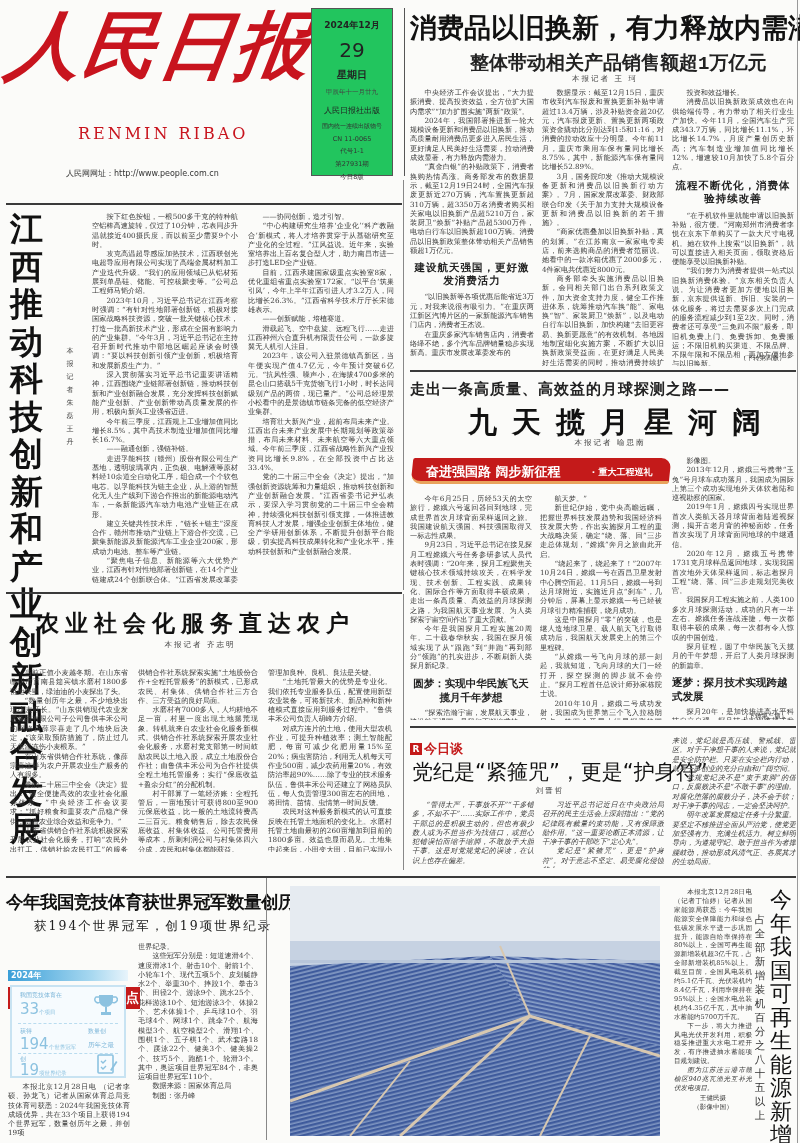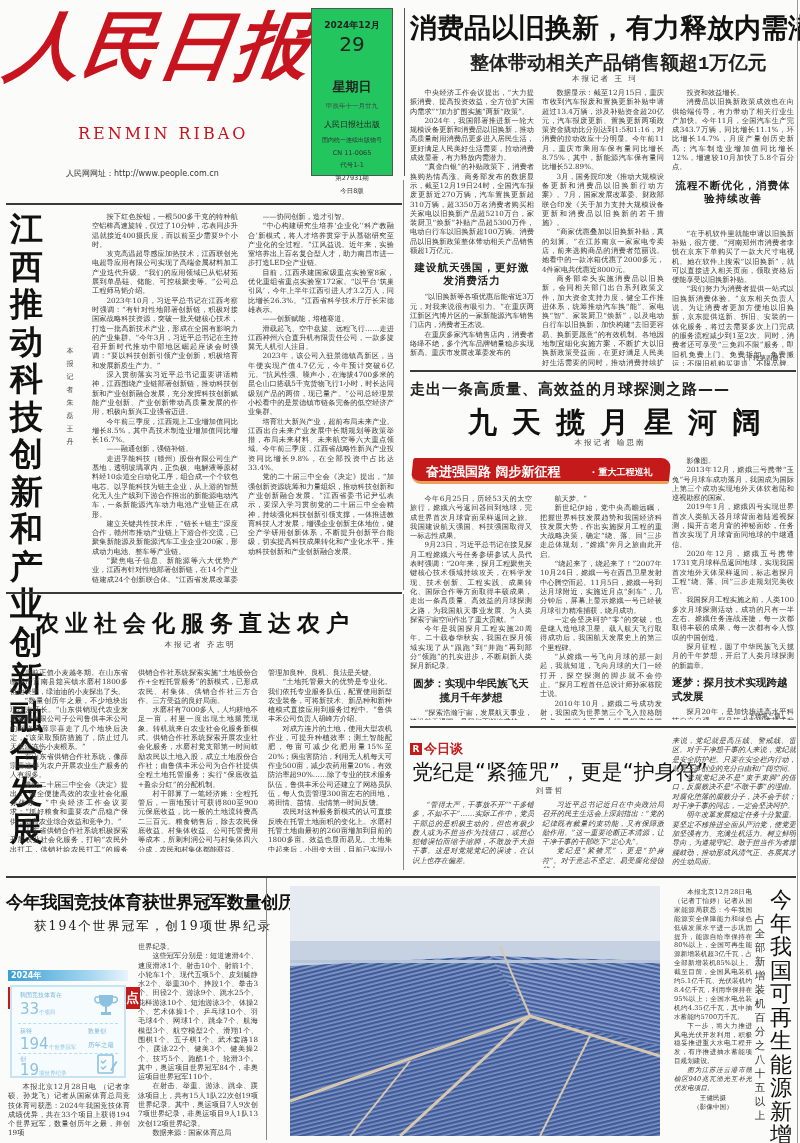--- a/index.html
+++ b/index.html
@@ -13,22 +13,22 @@
   .byline { font-family: "DejaVu Serif", serif; font-size: 7.5px; color: #444; letter-spacing: 2px; text-align: center; }
   .subhead { font-family: "DejaVu Sans", sans-serif; font-weight: bold; color: #222; }
 
   
   .logo { left: 8px; top: 8px; width: 290px; height: 115px; }
   .logo-text { font-family: "DejaVu Serif", serif; font-weight: bold; font-style: italic; color: #c8141e; font-size: 74px; letter-spacing: 2px; line-height: 1; transform: skewX(-8deg); white-space: nowrap; }
   .renmin { left: 78px; top: 124px; font-family: "DejaVu Serif", serif; color: #c8141e; font-size: 16px; letter-spacing: 3px; }
   .url { left: 66px; top: 168px; font-size: 8px; color: #333; }
   .datebox { left: 311px; top: 8px; width: 82px; height: 168px; border: 1.5px solid #555; text-align: center; background: #22c55e; }
   .datebox .yr { font-size: 9px; font-weight: bold; margin-top: 10px; }
-  .datebox .day { font-size: 20px; }
-  .datebox .wk { font-size: 13px; font-weight: bold; margin-top: 22px; }
+  .datebox .day { font-size: 20px; margin-top: 6px; }
+  .datebox .wk { font-size: 10px; font-weight: bold; margin-top: 6px; }
   .datebox .lunar { font-size: 6.5px; margin-top: 6px; color: #444; }
   .datebox .pub { font-size: 8px; margin-top: 8px; font-family: "DejaVu Serif", serif; }
   .datebox .sm { font-size: 6px; margin-top: 6px; color: #333; }
   .datebox .sm2 { font-size: 6.5px; margin-top: 4px; color: #333; }
 
   .lead-title { left: 410px; top: 10px; width: 390px; font-size: 27px; font-weight: bold; color: #111; letter-spacing: 0px; white-space: nowrap; }
   .lead-sub { left: 470px; top: 50px; font-family: Liberation Mono, monospace; font-weight: bold; font-size: 19px; color: #222; white-space: nowrap; }
 
   
   .jx-title { left: 10px; top: 210px; width: 58px; font-size: 33px; font-weight: bold; color: #111; line-height: 37.5px; text-align: left; }
@@ -99,21 +99,21 @@
 </div>
 <div class="abs body-text" style="left:542px;top:88px;width:122px;height:278px;overflow:hidden;">
   <p>数据显示：截至12月15日，重庆市收到汽车报废和置换更新补贴申请超过13.4万辆，涉及补贴资金超20亿元，汽车报废更新、置换更新两项政策资金撬动比分别达到1:5和1:16，对消费的拉动效应十分明显。今年前11月，重庆市乘用车保有量同比增长8.75%，其中，新能源汽车保有量同比增长52.89%。</p>
   <p>3月，国务院印发《推动大规模设备更新和消费品以旧换新行动方案》。7月，国家发展改革委、财政部联合印发《关于加力支持大规模设备更新和消费品以旧换新的若干措施》。</p>
   <p>“商家优惠叠加以旧换新补贴，真的划算。”在江苏南京一家家电专卖店，前来选购商品的消费者范丽说。她看中的一款冰箱优惠了2000多元，4件家电共优惠近8000元。</p>
   <p>商务部牵头实施消费品以旧换新，会同相关部门出台系列政策文件，加大资金支持力度，健全工作推进体系，统筹推动汽车换“能”、家电换“智”、家装厨卫“焕新”，以及电动自行车以旧换新，加快构建“去旧更容易、换新更愿意”的有效机制。各地因地制宜细化实施方案，不断扩大以旧换新政策受益面，在更好满足人民美好生活需要的同时，推动消费持续扩大，带动相关行业</p>
 </div>
 <div class="abs body-text" style="left:672px;top:88px;width:122px;height:278px;overflow:hidden;">
   <p>投资和效益增长。</p>
   <p>消费品以旧换新政策成效也在向供给端传导，有力带动了相关行业生产加快。今年11月，全国汽车生产完成343.7万辆，同比增长11.1%，环比增长14.7%，月度产量创历史新高；汽车制造业增加值同比增长12%，增速较10月加快了5.8个百分点。</p>
-  <div class="subhead" style="font-size:10.5px;line-height:13px;text-align:center;margin:7px 0 24px;letter-spacing:1px;">流程不断优化，消费体验持续改善</div>
+  <div class="subhead" style="font-size:10.5px;line-height:13px;text-align:center;margin:7px 0 6px;letter-spacing:1px;">流程不断优化，消费体验持续改善</div>
   <p>“在手机软件里就能申请以旧换新补贴，很方便。”河南郑州市消费者李悦在京东下单购买了一款大尺寸电视机。她在软件上搜索“以旧换新”，就可以直接进入相关页面，领取资格后便能享受以旧换新补贴。</p>
   <p>“我们努力为消费者提供一站式以旧换新消费体验。”京东相关负责人说。为让消费者更加方便地以旧换新，京东提供送新、拆旧、安装的一体化服务，将过去需要多次上门完成的服务流程减少到1至2次。同时，消费者还可享受“三免四不限”服务，即旧机免费上门、免费拆卸、免费搬运；不限旧机购买渠道、不限品牌、不限年限和不限品相，更加方便地参与以旧换新。</p>
 </div>
 <div class="abs" style="left:740px;top:354px;font-size:6.5px;color:#333;">（下转第四版）</div>
 
 <div class="hline" style="left:6px;top:203px;width:396px;"></div>
 <div class="vline" style="left:403px;top:180px;height:410px;"></div>
 <div class="hline" style="left:410px;top:370px;width:386px;height:1.5px;"></div>
 
 <div class="abs jx-title">江西推动科技创新和产业创新融合发展</div>
@@ -153,21 +153,21 @@
   <p>今年6月25日，历经53天的太空旅行，嫦娥六号返回器回到地球，完成世界首次月球背面采样返回之旅。我国建设航天强国、科技强国取得又一标志性成果。</p>
   <p>9月23日，习近平总书记在接见探月工程嫦娥六号任务参研参试人员代表时强调：“20年来，探月工程聚焦关键核心技术领域持续攻关，在科学发现、技术创新、工程实践、成果转化、国际合作等方面取得丰硕成果，走出一条高质量、高效益的月球探测之路，为我国航天事业发展、为人类探索宇宙空间作出了重大贡献。”</p>
   <p>今年是我国探月工程实施20周年。二十载春华秋实，我国在探月领域实现了从“跟跑”到“并跑”再到部分“领跑”的扎实进步，不断刷新人类探月新纪录。</p>
   <div class="subhead" style="font-size:10.5px;line-height:14px;text-align:center;margin:5px 0 4px;">圆梦：实现中华民族飞天揽月千年梦想</div>
   <p>“探索浩瀚宇宙，发展航天事业，建设航天强国，是我们不懈追求的</p>
 </div>
 <div class="abs body-text" style="left:540px;top:494px;width:122px;height:226px;overflow:hidden;">
   <p>航天梦。”</p>
   <p>新世纪伊始，党中央高瞻远瞩，把握世界科技发展趋势和我国经济科技发展大势，作出实施探月工程的重大战略决策，确定“绕、落、回”三步走总体规划，“嫦娥”奔月之旅由此开启。</p>
   <p>“绕起来了，绕起来了！”2007年10月24日，嫦娥一号在西昌卫星发射中心腾空而起。11月5日，嫦娥一号到达月球附近，实施近月点“刹车”，几分钟后，屏幕上显示嫦娥一号已经被月球引力精准捕获，绕月成功。</p>
-  <p>一定会坚决呵护“零”的突破，也是继人造地球卫星、载人航天飞行取得成功后，我国航天发展史上的第三个里程碑。</p>
+  <p>这是中国探月“零”的突破，也是继人造地球卫星、载人航天飞行取得成功后，我国航天发展史上的第三个里程碑。</p>
   <p>“从嫦娥一号飞向月球的那一刻起，我就知道，飞向月球的大门一经打开，探空探测的脚步就不会停止。”探月工程首任总设计师孙家栋院士说。</p>
   <p>2010年10月，嫦娥二号成功发射，我国成为世界第三个飞入拉格朗日点、第四个开展小行星探测的国家，并获得当时国际最高7米分辨率全月球</p>
 </div>
 <div class="abs body-text" style="left:672px;top:456px;width:122px;height:264px;overflow:hidden;">
   <p>影像图。</p>
   <p>2013年12月，嫦娥三号携带“玉兔”号月球车成功落月，我国成为国际上第三个成功实现地外天体软着陆和巡视勘察的国家。</p>
   <p>2019年1月，嫦娥四号实现世界首次人类航天器月球背面着陆巡视探测，揭开古老月背的神秘面纱，任务首次实现了月球背面同地球的中继通信。</p>
   <p>2020年12月，嫦娥五号携带1731克月球样品返回地球，实现我国首次地外天体采样返回，标志着探月工程“绕、落、回”三步走规划完美收官。</p>
   <p>我国探月工程实施之前，人类100多次月球探测活动，成功的只有一半左右。嫦娥任务连战连捷，每一次都取得丰硕的成果，每一次都有令人惊叹的中国创造。</p>
   <p>探月征程，圆了中华民族飞天揽月的千年梦想，开启了人类月球探测的新篇章。</p>
@@ -249,21 +249,20 @@
     <path d="M5 8 l2 2 l3 -3 M5 14 l2 2 l3 -3" fill="none" stroke="#8cc2e0" stroke-width="1.4"></path>
     <path d="M14 17 l6 -9 l1.5 1 l-6 9 z" fill="#8cc2e0"></path>
   </svg>
 </div>
 <div class="abs body-text" style="left:8px;top:1082px;width:122px;height:58px;overflow:hidden;">
   <p>本报北京12月28日电  （记者李硕、孙龙飞）记者从国家体育总局竞技体育司获悉：2024年我国竞技体育成绩优异，共在33个项目上获得194个世界冠军，数量创历年之最，并创19项</p>
 </div>
 <div class="abs body-text" style="left:138px;top:942px;width:120px;height:196px;overflow:hidden;">
   <p style="text-indent:0">世界纪录。</p>
   <p>这些冠军分别是：短道速滑4个、速度滑冰1个、射击10个、射箭1个、小轮车1个、现代五项5个、皮划艇静水2个、举重30个、摔跤1个、拳击3个、田径2个、游泳9个、跳水25个、花样游泳10个、短池游泳3个、体操2个、艺术体操1个、乒乓球10个、羽毛球4个、网球1个、跳伞7个、航海模型3个、航空模型2个、滑翔1个、围棋1个、五子棋1个、武术套路18个、蹼泳22个、健美3个、健美操2个、技巧5个、跑酷1个、轮滑3个。其中，奥运项目世界冠军84个，非奥运项目世界冠军110个。</p>
-  <p>在射击、举重、游泳、跳伞、蹼泳项目上，共有15人1队22次创19项世界纪录。其中，奥运项目7人9次创7项世界纪录，非奥运项目9人1队13次创12项世界纪录。</p>
   <p>数据来源：国家体育总局</p>
   <p>制图：张丹峰</p>
 </div>
 
 <div class="vline" style="left:266px;top:878px;height:262px;"></div>
 
 <div class="abs photo">
   <svg width="370" height="250" viewBox="0 0 370 250" preserveAspectRatio="none">
     <defs>
       <pattern id="rows" width="6" height="4" patternUnits="userSpaceOnUse" patternTransform="rotate(-14)">

